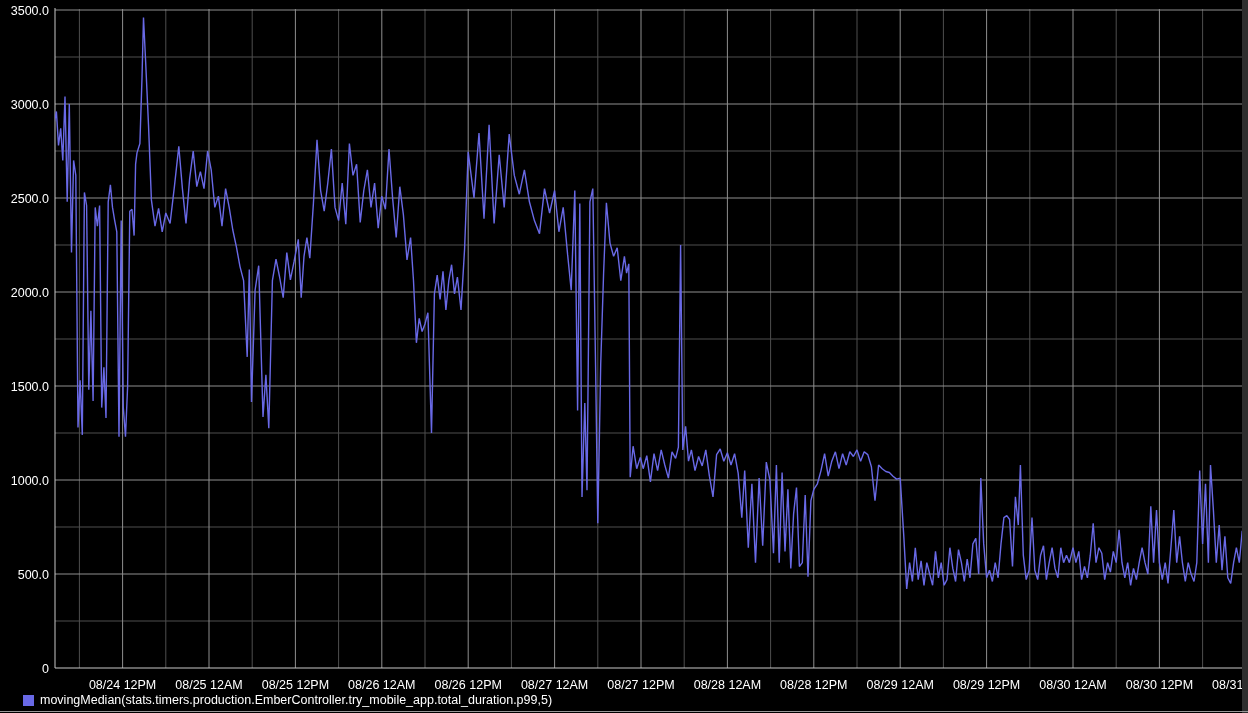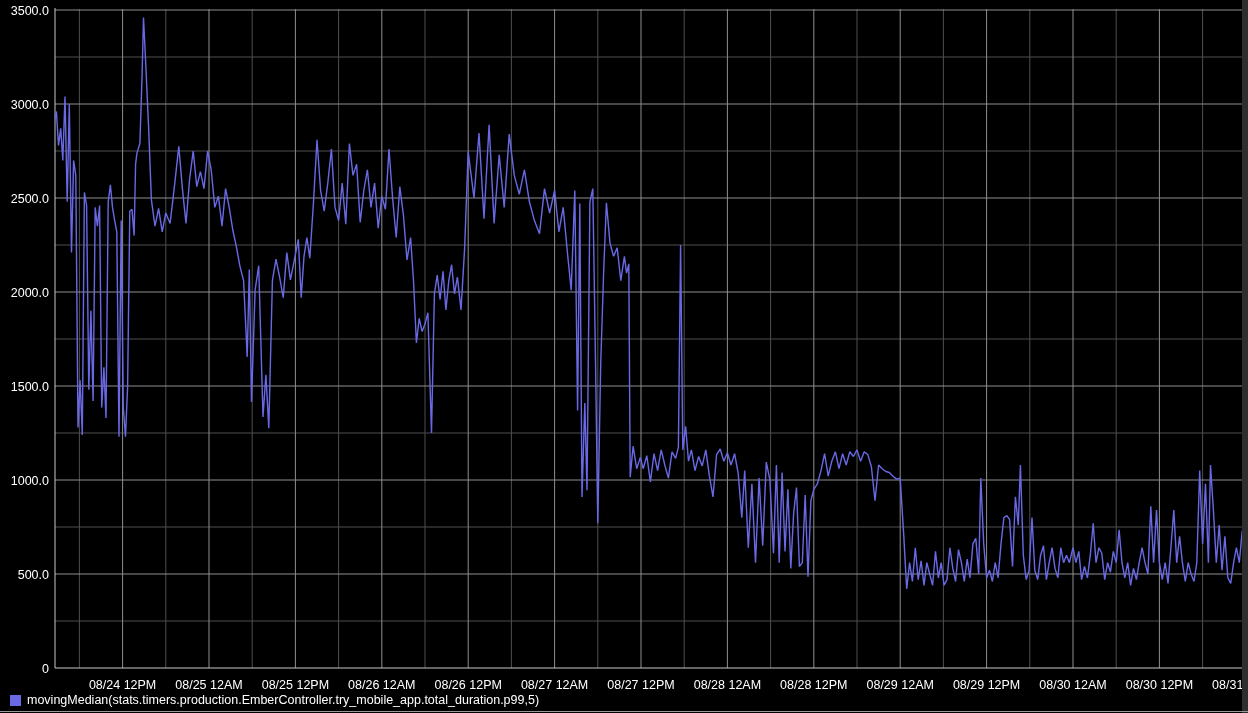--- a/index.html
+++ b/index.html
@@ -1,19 +1,19 @@
 <!DOCTYPE html>
 <html><head>
 <meta charset="utf-8">
 <style>
   html,body{margin:0;padding:0;background:#000;}
   .stage{position:relative;width:1248px;height:713px;background:#000;overflow:hidden;
          font-family:"Liberation Sans",sans-serif;}
   #chart{position:absolute;left:0;top:0;width:1248px;height:713px;display:block;}
-  .legend{position:absolute;left:10px;top:693px;display:flex;align-items:center;height:14px;}
+  .legend{position:absolute;left:23px;top:693px;display:flex;align-items:center;height:14px;}
   .swatch{display:inline-block;width:11px;height:11px;margin-right:6px;background:#6969e6;}
   .legend-text{color:#ffffff;font-size:12.5px;line-height:13px;white-space:nowrap;}
   .right-strip{position:absolute;right:0;top:0;width:6px;height:713px;background:#2e2e2e;}
   .bottom-border{position:absolute;left:0;top:711px;width:1248px;height:1px;background:#979797;}
 </style>
 </head>
 <body>
 
 <div class="stage">
   <svg id="chart" viewBox="0 0 1248 713">

